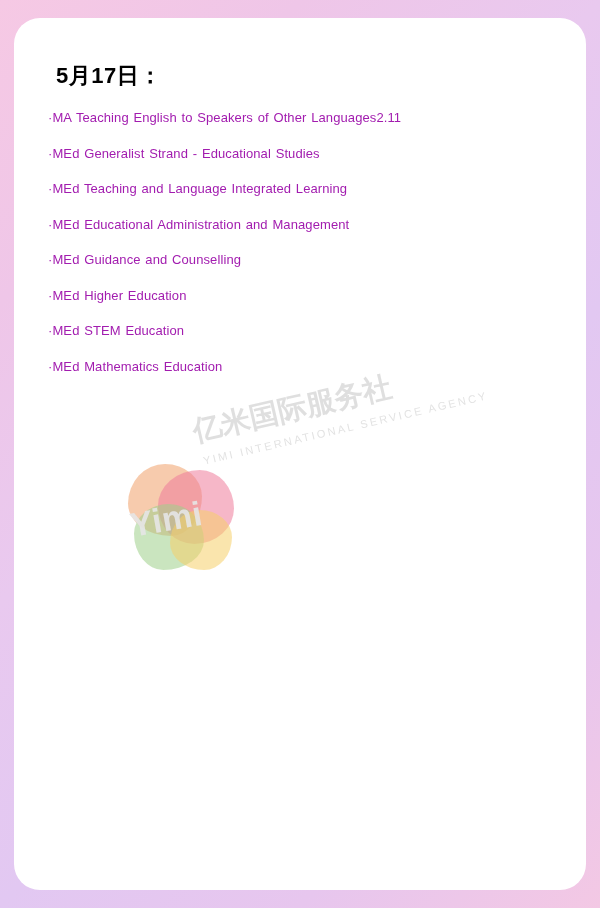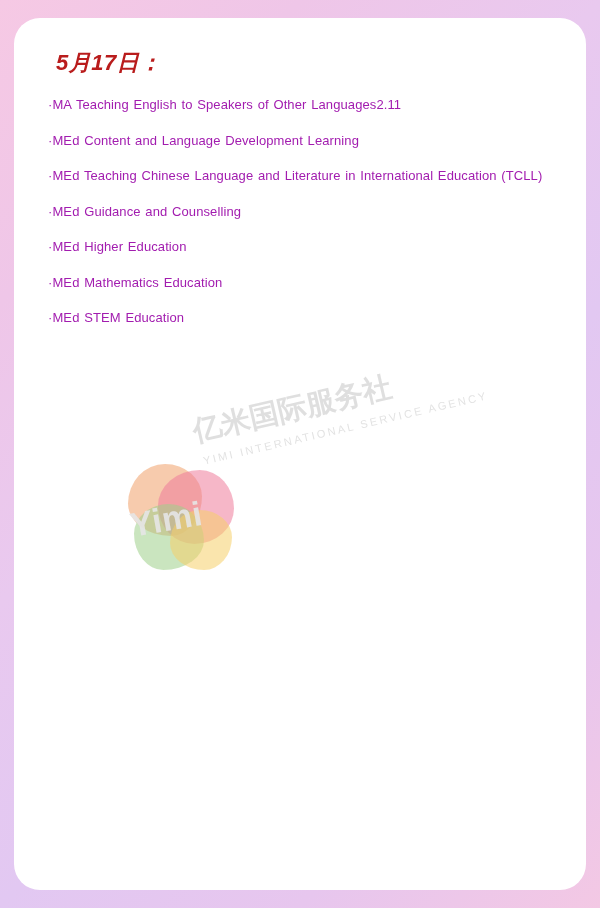--- a/index.html
+++ b/index.html
@@ -25,28 +25,27 @@
     position: relative;
     width: 572px;
     height: 872px;
     background: #ffffff;
     border-radius: 26px;
     box-sizing: border-box;
     padding: 30px 28px 20px 34px;
     overflow: hidden;
   }
   .heading {
-    color: #b91c1c;
+    color: #000000;
     font-size: 22px;
     font-weight: bold;
     letter-spacing: 0.5px;
-    margin: 0 0 18px 8px;
+    margin: 13px 0 18px 8px;
     position: relative;
     z-index: 3;
-    font-style: italic;
   }
   .list {
     position: relative;
     z-index: 3;
     margin: 0;
     padding: 0;
     list-style: none;
   }
   .list li {
     font-size: 13px;
@@ -162,22 +161,23 @@
         <div class="blob blob-green"></div>
         <div class="blob blob-yellow"></div>
         <div class="wm-brand">Yimi</div>
       </div>
     </div>
 
     <h1 class="heading">5月17日：</h1>
 
     <ul class="list">
       <li>·MA Teaching English to Speakers of Other Languages2.11</li>
-      <li>·MEd Content and Language Development Learning</li>
-      <li>·MEd Teaching Chinese Language and Literature in International Education (TCLL)</li>
+      <li>·MEd Generalist Strand - Educational Studies</li>
+      <li>·MEd Teaching and Language Integrated Learning</li>
+      <li>·MEd Educational Administration and Management</li>
       <li>·MEd Guidance and Counselling</li>
       <li>·MEd Higher Education</li>
+      <li>·MEd STEM Education</li>
       <li>·MEd Mathematics Education</li>
-      <li>·MEd STEM Education</li>
     </ul>
 
   </div>
 </div>
 
 </body></html>

